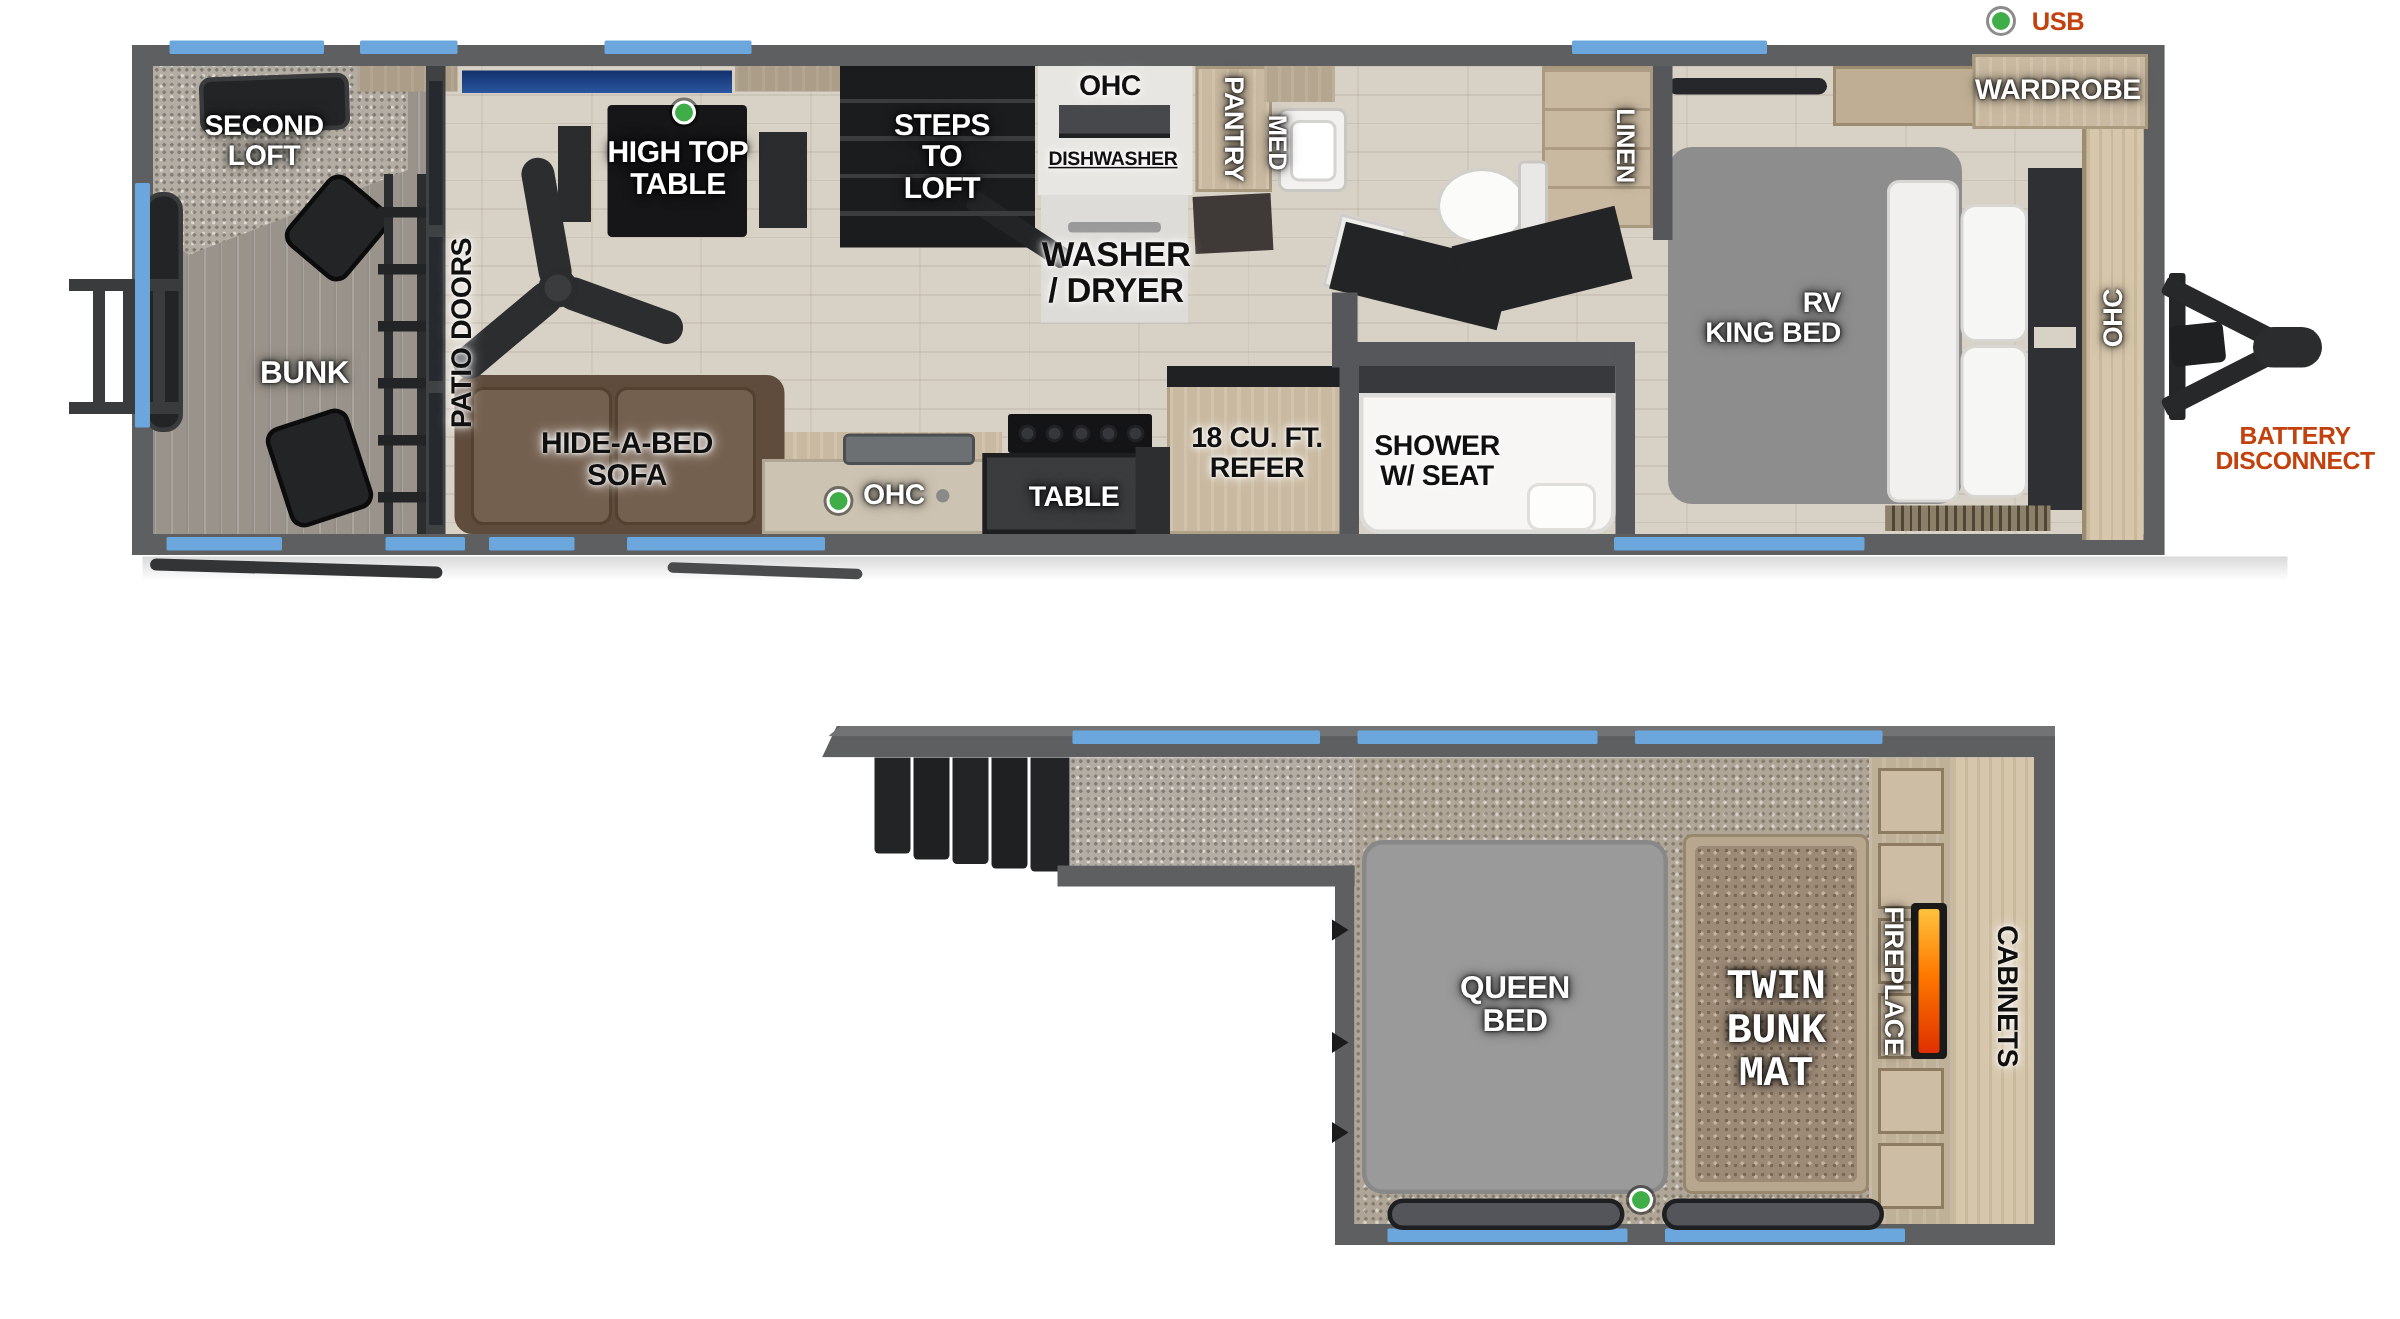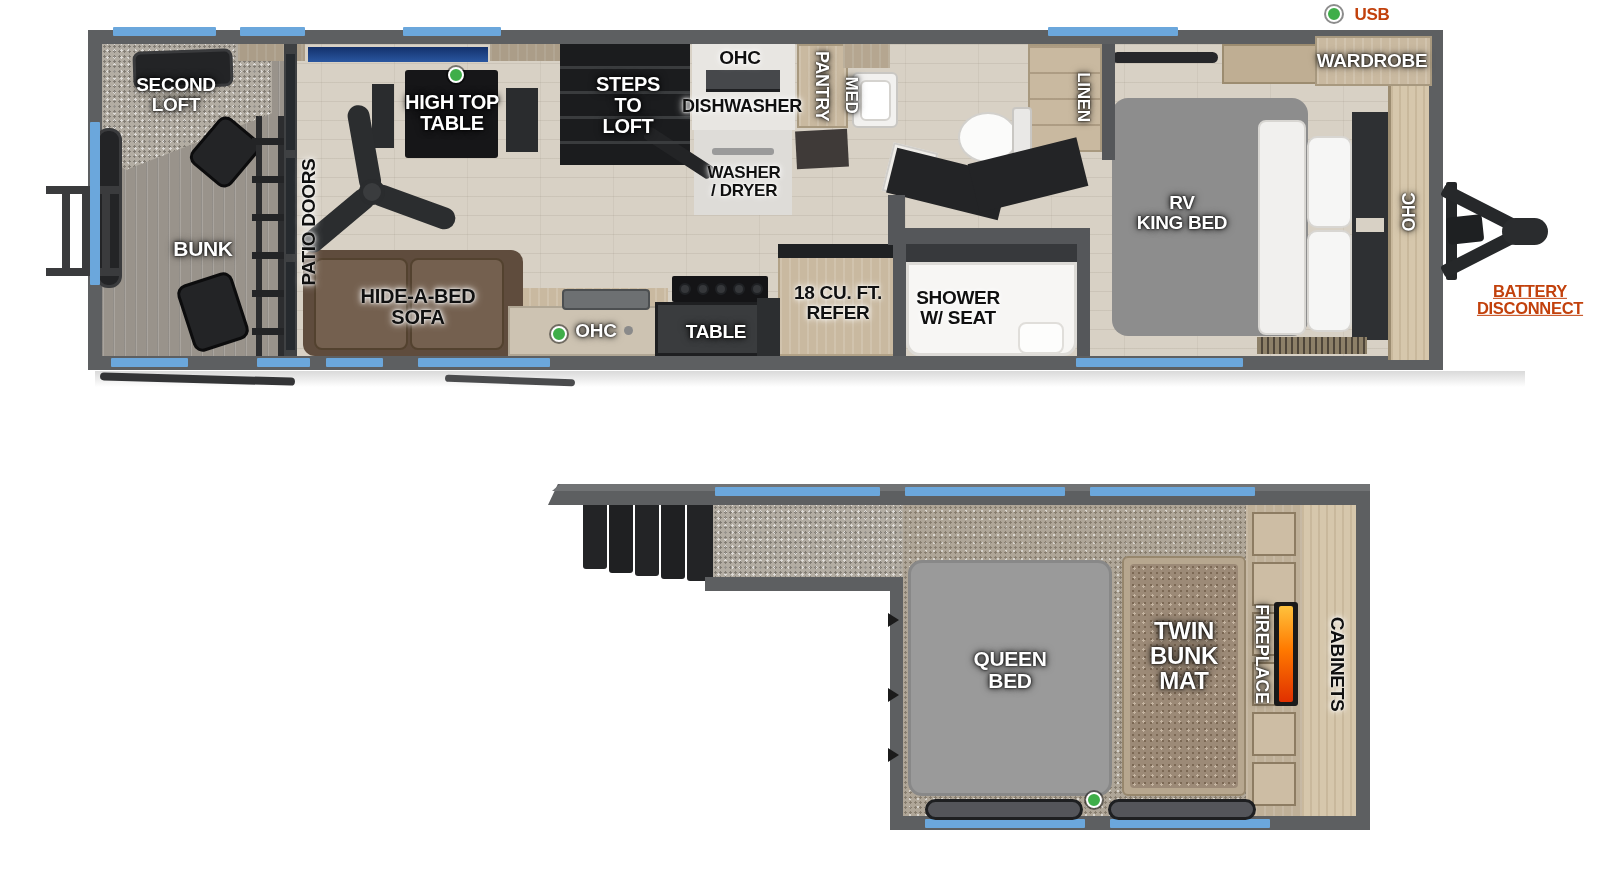--- a/index.html
+++ b/index.html
@@ -184,39 +184,39 @@
     <div class="lbl lw" style="left:176px;top:95px;font-size:19px;">SECOND
 LOFT</div>
     <div class="lbl lw" style="left:203px;top:249px;font-size:21px;">BUNK</div>
     <div class="lbl lb v270" style="left:309px;top:222px;font-size:19px;">PATIO DOORS</div>
     <div class="lbl lw" style="left:452px;top:113px;font-size:20px;">HIGH TOP
 TABLE</div>
     <div class="lbl lw" style="left:628px;top:105px;font-size:20px;">STEPS
 TO
 LOFT</div>
     <div class="lbl lb" style="left:740px;top:58px;font-size:19px;">OHC</div>
-    <div class="lbl lb" style="left:742px;top:106px;font-size:18px;letter-spacing:-0.2px;">DISHWASHER</div>
-    <div class="lbl lb" style="left:744px;top:182px;font-size:17px;">WASHER
+    <div class="lbl lb" style="left:742px;top:106px;font-size:13px;letter-spacing:-0.2px;text-decoration:underline;">DISHWASHER</div>
+    <div class="lbl lb" style="left:744px;top:182px;font-size:23px;">WASHER
 / DRYER</div>
     <div class="lbl lw v90" style="left:822px;top:86px;font-size:18px;">PANTRY</div>
     <div class="lbl lw v90" style="left:851px;top:95px;font-size:17px;">MED</div>
     <div class="lbl lw v90" style="left:1083px;top:97px;font-size:17px;">LINEN</div>
     <div class="lbl lb" style="left:418px;top:307px;font-size:20px;">HIDE-A-BED
 SOFA</div>
     <div class="lbl lw" style="left:596px;top:331px;font-size:19px;">OHC</div>
     <div class="lbl lw" style="left:716px;top:332px;font-size:19px;">TABLE</div>
     <div class="lbl lb" style="left:838px;top:303px;font-size:19px;">18 CU. FT.
 REFER</div>
     <div class="lbl lb" style="left:958px;top:308px;font-size:19px;">SHOWER
 W/ SEAT</div>
-    <div class="lbl lw" style="left:1182px;top:213px;font-size:19px;">RV
+    <div class="lbl lw" style="left:1182px;top:213px;font-size:19px;text-align:right;">RV
 KING BED</div>
     <div class="lbl lw" style="left:1372px;top:61px;font-size:19px;">WARDROBE</div>
     <div class="lbl lw v270" style="left:1409px;top:212px;font-size:18px;">OHC</div>
-    <div class="lbl lp" style="left:1530px;top:300px;font-size:16.5px;text-decoration:underline;">BATTERY
+    <div class="lbl lp" style="left:1530px;top:300px;font-size:16.5px;">BATTERY
 DISCONNECT</div>
   </div>
 
   <div style="left:0;top:440px;width:1600px;height:439px;">
 
     <div class="wall" style="left:548px;top:44px;width:822px;height:21px;clip-path:polygon(1.2% 0,100% 0,100% 100%,0 100%);"></div>
     <div style="left:552px;top:44px;width:818px;height:7px;background:#717375;z-index:11;clip-path:polygon(1% 0,100% 0,100% 100%,0 100%);"></div>
 
     <div style="left:583px;top:65px;width:24px;height:64px;background:#232426;border-radius:0 0 3px 3px;z-index:9;"></div>
     <div style="left:609px;top:65px;width:24px;height:68px;background:#1f2022;border-radius:0 0 3px 3px;z-index:9;"></div>
@@ -260,20 +260,20 @@
     <div class="win" style="left:925px;top:379px;width:160px;height:9px;"></div>
     <div class="win" style="left:1110px;top:379px;width:160px;height:9px;"></div>
 
     <div class="tray" style="left:925px;top:359px;width:158px;height:21px;"></div>
     <div class="tray" style="left:1108px;top:359px;width:148px;height:21px;"></div>
 
     <div class="gdot" style="left:1086px;top:352px;"></div>
 
     <div class="lbl lw" style="left:1010px;top:230px;font-size:21px;">QUEEN
 BED</div>
-    <div class="lbl lw" style="left:1184px;top:216px;font-size:24px;">TWIN
+    <div class="lbl lw" style="left:1184px;top:248px;font-size:28px;font-family:Liberation Mono, monospace;">TWIN
 BUNK
 MAT</div>
     <div class="lbl lw v90" style="left:1262px;top:214px;font-size:18px;">FIREPLACE</div>
     <div class="lbl lb v90" style="left:1337px;top:224px;font-size:19px;">CABINETS</div>
   </div>
 
 </div>
 
 </body></html>

